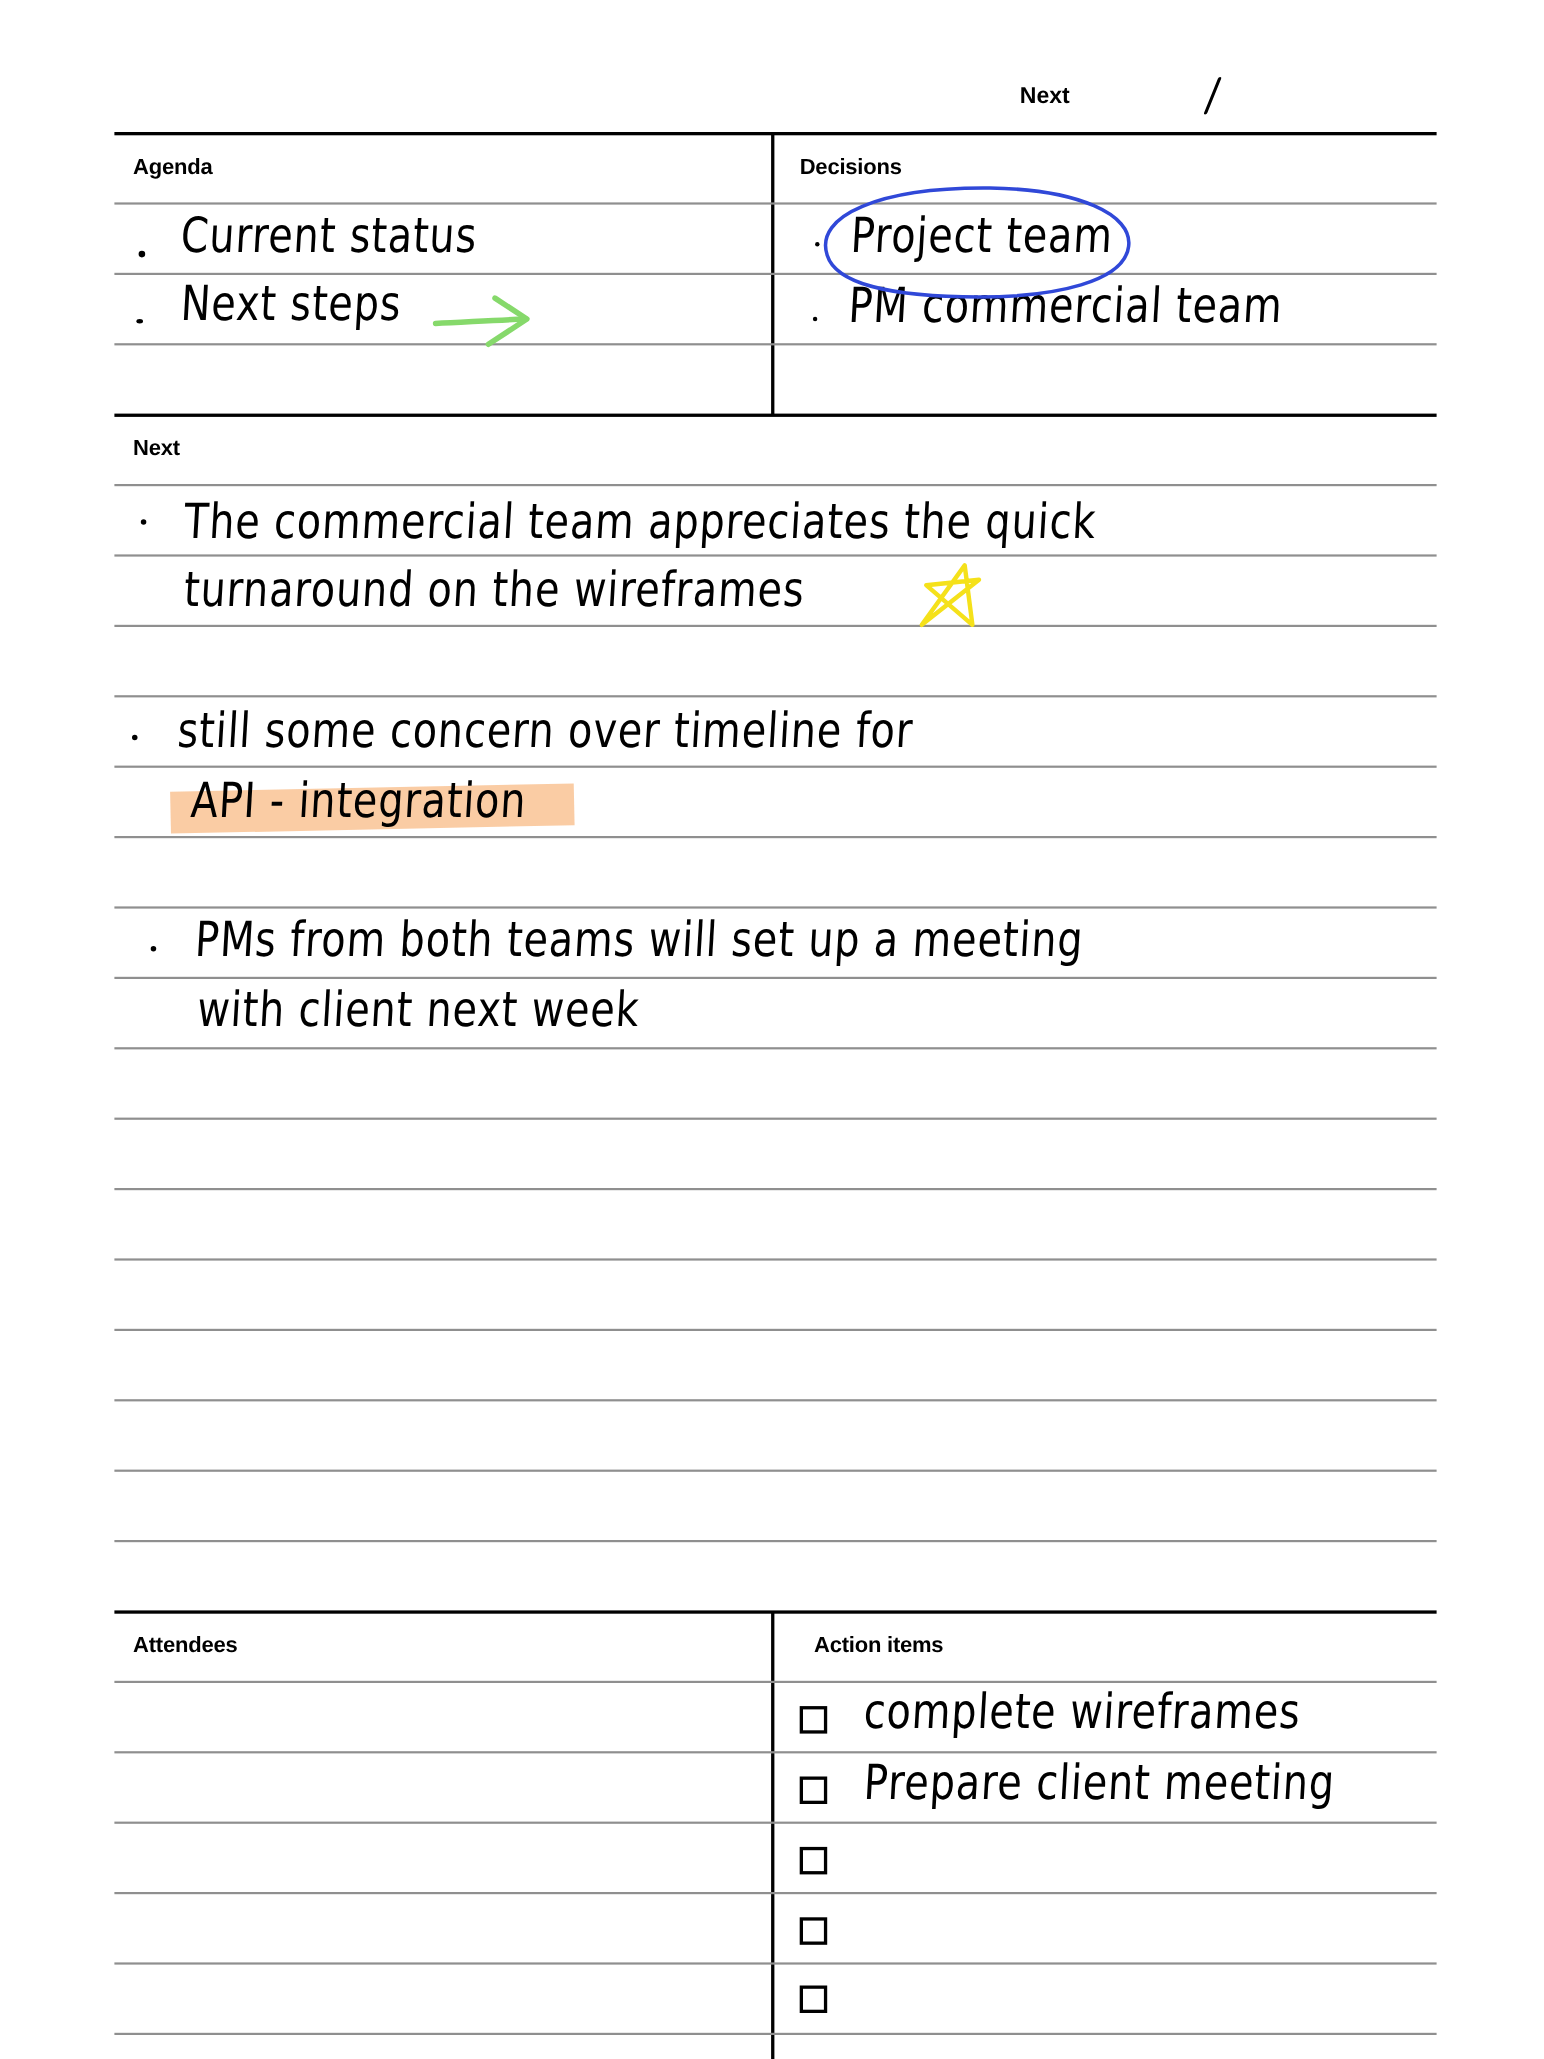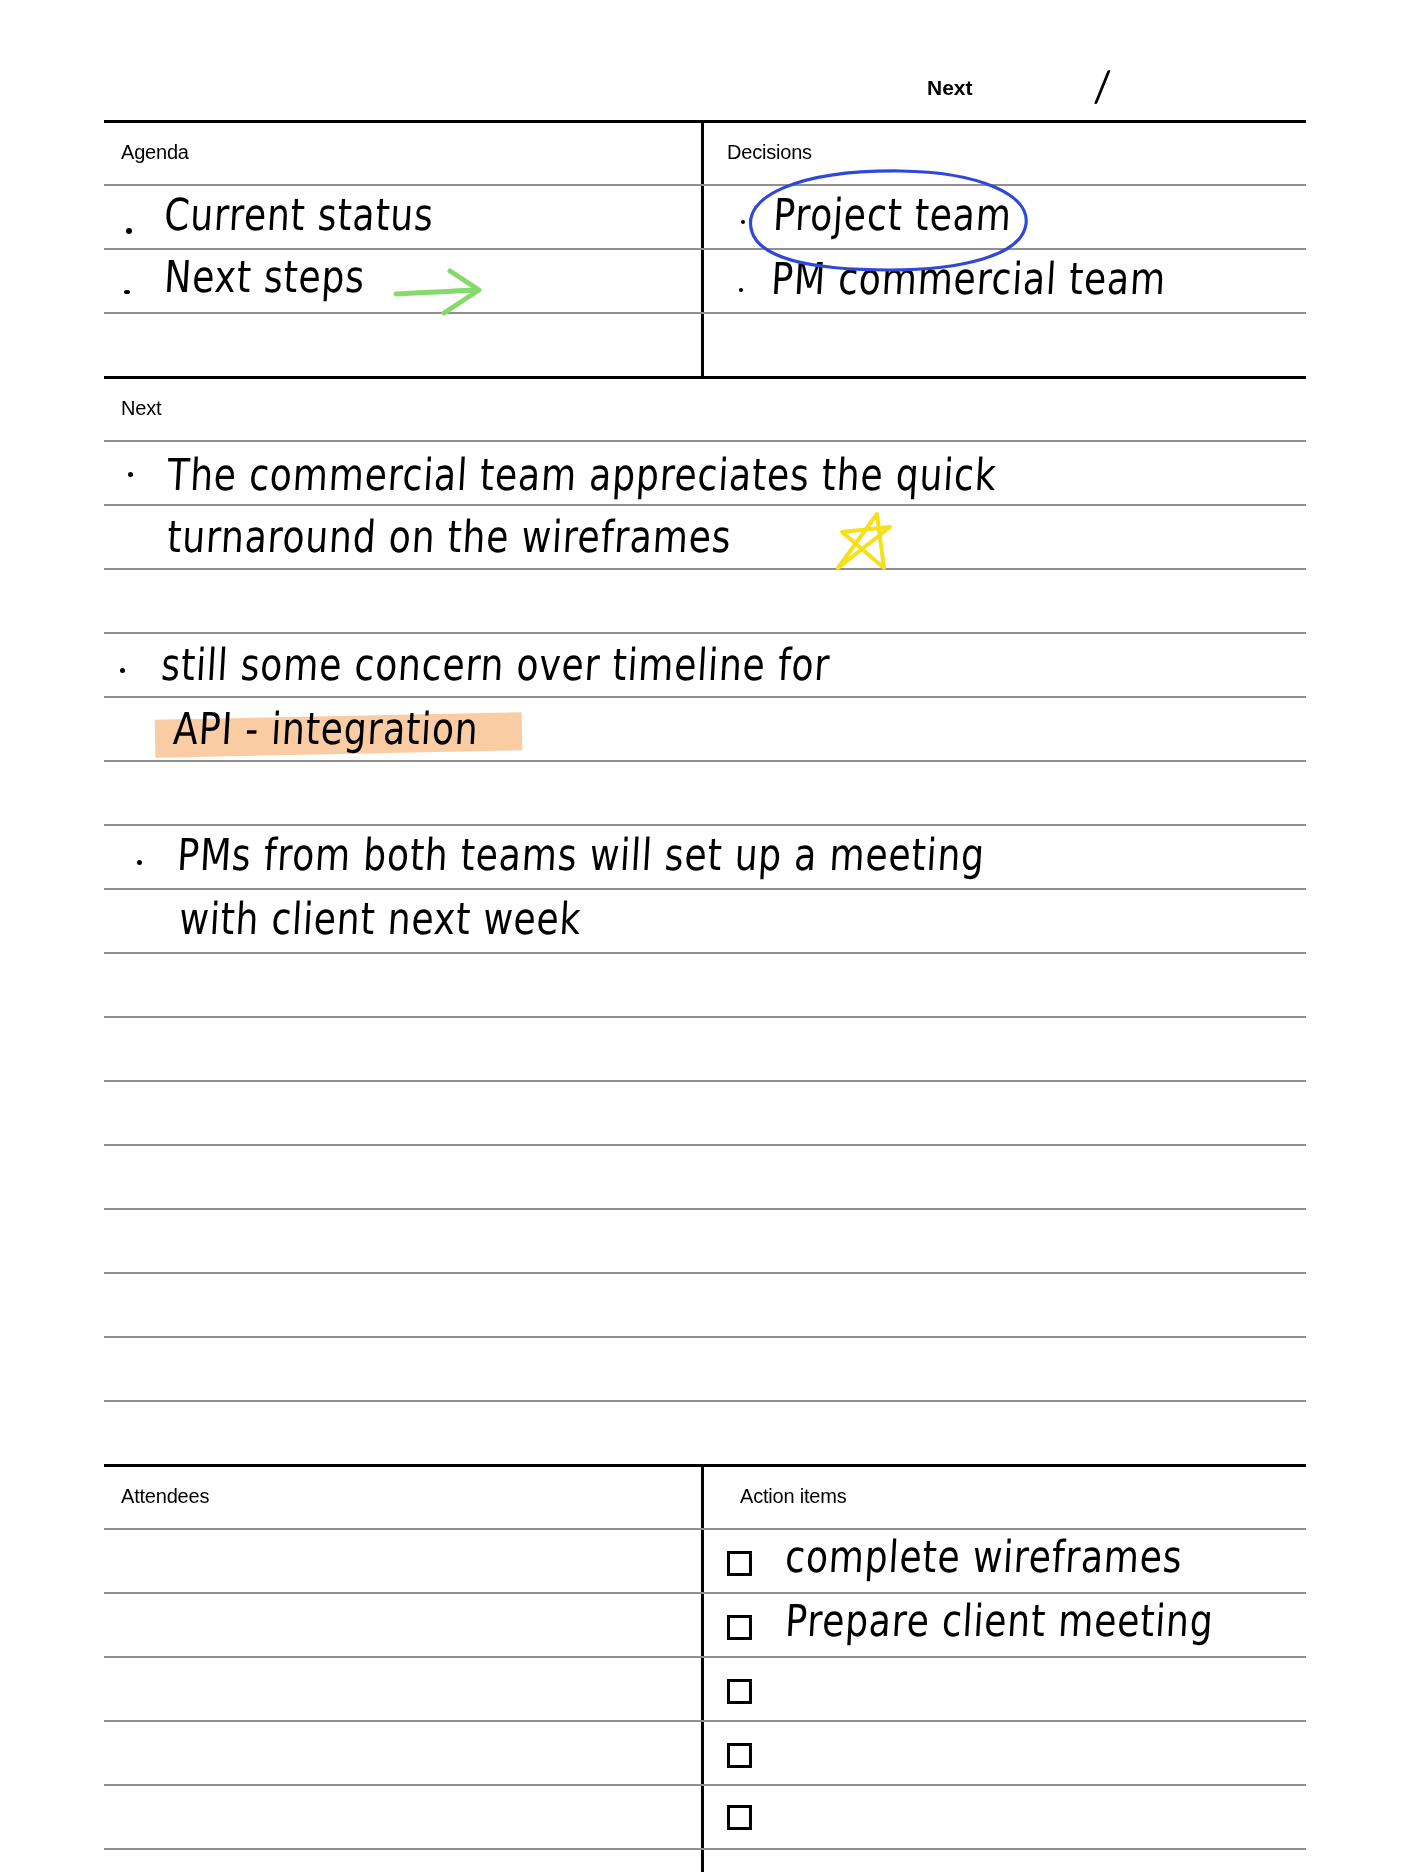--- a/index.html
+++ b/index.html
@@ -2,21 +2,21 @@
 <html><head>
 <meta charset="utf-8">
 <style>
   html, body { margin: 0; padding: 0; background: #ffffff; }
   body { width: 1404px; height: 1872px; position: relative; overflow: hidden;
          font-family: "Liberation Sans", "DejaVu Sans", sans-serif; color: #000; }
   .abs { position: absolute; }
   .thick { position: absolute; left: 104px; width: 1202px; height: 3px; background: #000; }
   .rule { position: absolute; left: 104px; width: 1202px; height: 2px; background: #8f8f8f; }
   .vdiv { position: absolute; left: 701px; width: 3px; background: #000; }
-  .label { position: absolute; font-size: 20px; font-weight: normal; letter-spacing: -0.2px; line-height: 24px; }
+  .label { position: absolute; font-size: 20px; font-weight: bold; letter-spacing: -0.2px; line-height: 24px; }
   .date-label { position: absolute; left: 927px; top: 76px; font-size: 21px; font-weight: bold; line-height: 24px; }
   .date-slash { position: absolute; left: 1094px; top: 70px; width: 3px; height: 34px; background: #000;
                 transform: skewX(-22deg); transform-origin: bottom left; border-radius: 2px; }
   .hw { position: absolute; font-family: "DejaVu Sans", sans-serif; font-size: 44px; line-height: 50px;
         color: #000; white-space: nowrap; transform: scaleX(0.82) skewX(-4deg); transform-origin: left bottom;
         letter-spacing: 1px; font-weight: normal; }
   .bullet { position: absolute; width: 6px; height: 6px; background: #000; border-radius: 50%; }
   .checkbox { position: absolute; width: 19px; height: 19px; border: 3px solid #000; background: #fff; }
   .hl { position: absolute; background: #f9c69a; opacity: 0.9; transform: rotate(-1.2deg); }
   svg.overlay { position: absolute; left: 0; top: 0; width: 1404px; height: 1872px; pointer-events: none; }

